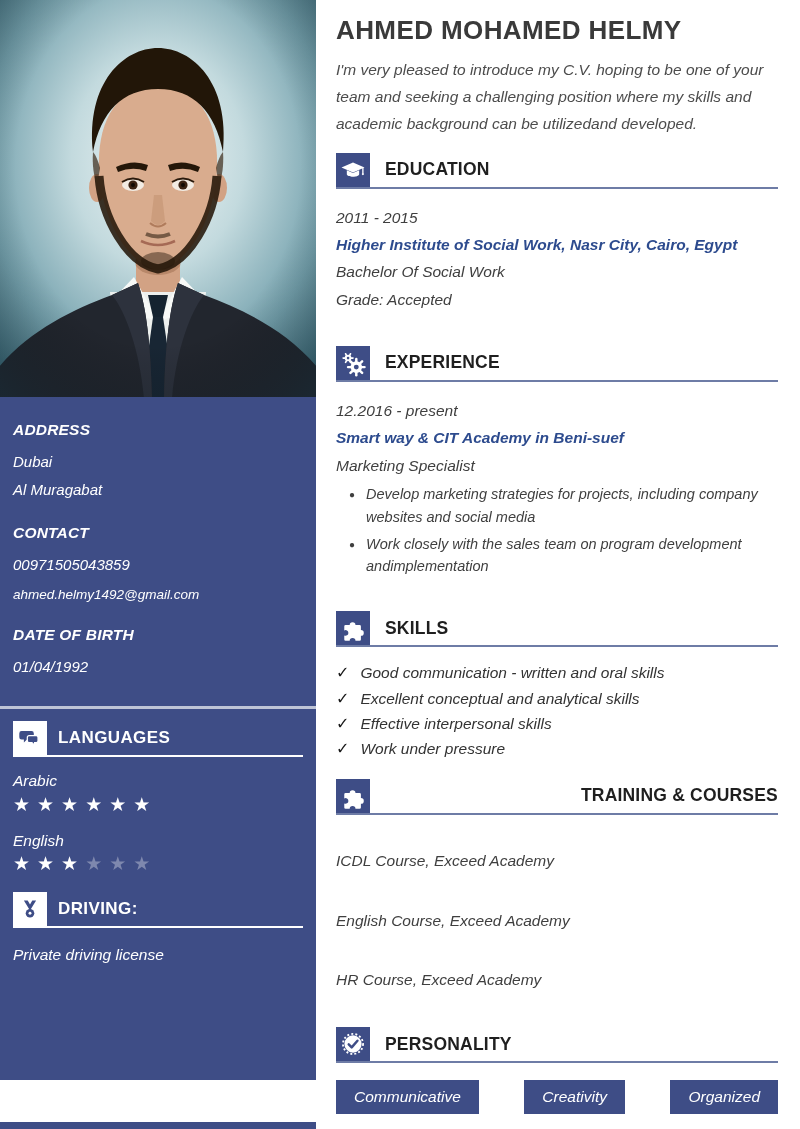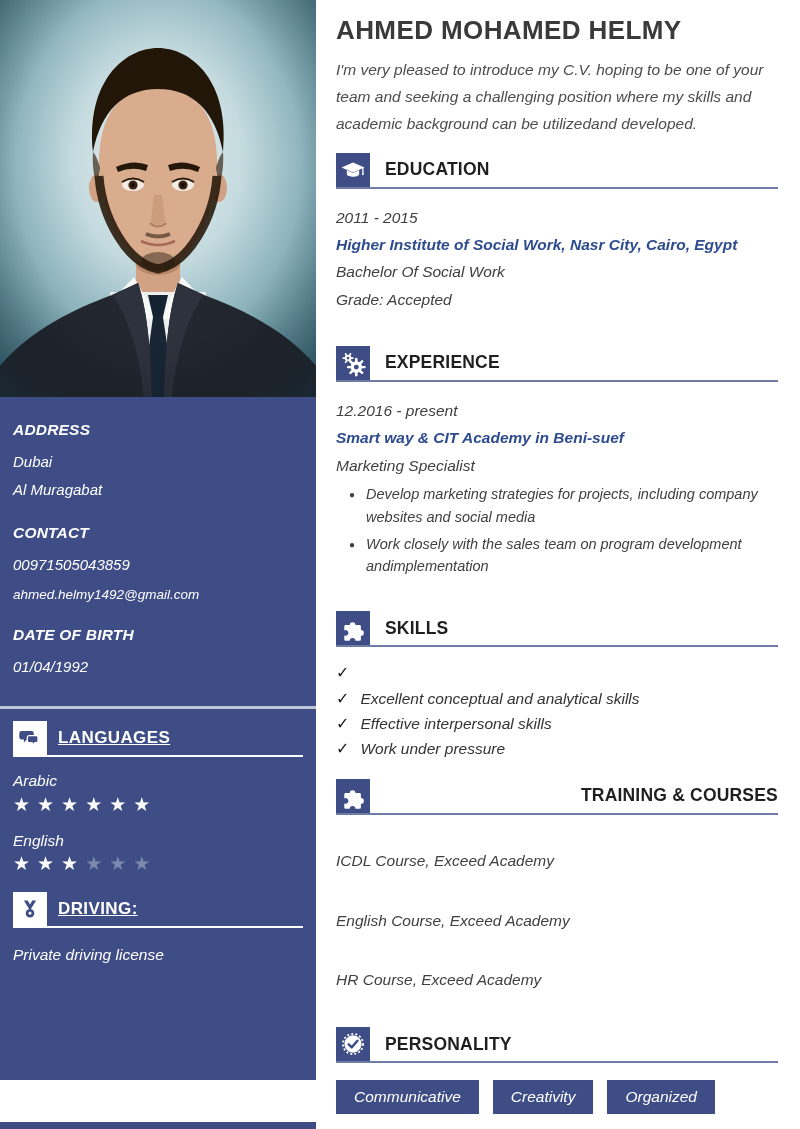--- a/index.html
+++ b/index.html
@@ -29,21 +29,20 @@
   .side-label { font-weight: 700; font-size: 15.5px; letter-spacing: .2px; margin-bottom: 9px; }
   .side-line { font-size: 15px; line-height: 1.85; font-weight: 400; }
   .email-line { font-size: 13.5px; margin-top: 7px; line-height: 1.5; }
   .side-divider { height: 3px; background: #ccd2df; opacity: .9; margin: 26px -13px 0; }
 
   .side-header {
     display: flex; align-items: center; gap: 11px;
     border-bottom: 2px solid #fff;
     margin-top: 12px;
     font-style: normal;
-    text-decoration: underline;
   }
   .icon-box {
     width: 34px; height: 34px; flex: 0 0 34px;
     display: flex; align-items: center; justify-content: center;
   }
   .icon-box.on-side { background: #fff; }
   .icon-box.on-main { background: var(--accent); }
   .side-header .h-title { font-weight: 700; font-size: 17px; letter-spacing: .4px; color: #fff; }
 
   .lang-name { font-size: 15.5px; margin-top: 13px; line-height: 1.4; }
@@ -73,21 +72,21 @@
   .bullet-item { display: flex; gap: 11px; padding-left: 13px; font-size: 14.5px; line-height: 1.58; margin-top: 4px; color: var(--text); font-style: italic; }
   .bullet-icon { font-style: normal; font-size: 10px; line-height: 2.3; }
 
   .skills-list { margin-top: 14px; }
   .skill-item { display: flex; gap: 11px; font-size: 15.5px; font-style: italic; color: #333; line-height: 1.52; margin-top: 1px; }
   .check-icon { font-style: normal; font-weight: 700; color: #161616; font-size: 16px; }
 
   .training-list { margin-top: 13px; font-style: italic; font-size: 15.5px; color: var(--text); }
   .training-item { line-height: 1.8; margin-top: 32px; }
 
-  .tags { margin-top: 17px; display: flex; flex-wrap: wrap; gap: 28px 14px; }
+  .tags { margin-top: 17px; display: flex; flex-wrap: wrap; gap: 28px 14px; justify-content: space-between; }
   .tag { background: var(--accent); color: #fff; font-style: italic; font-size: 15.5px; padding: 8px 18px; }
 
   .page-strip { position: absolute; left: 0; top: 1122px; width: 316px; height: 7px; background: var(--accent); }
 </style>
 </head>
 <body style="--accent: #3e4d86; --rule: #6e7ca6; --blue-text: #2d4b8e; --star-dim: #7e88ae; --text: #3f3f3f;">
 
 <div class="sidebar">
 
   <div class="photo-wrap">
@@ -287,20 +286,21 @@
       <span class="icon-box on-main">
         <svg width="28" height="28" viewBox="0 0 34 34">
           <path d="M8 13.5 h5 a3.4 3.4 0 1 1 7 0 h5 a1.6 1.6 0 0 1 1.6 1.6 v4.4 a3.4 3.4 0 1 1 0 7 v4.4 a1.6 1.6 0 0 1 -1.6 1.6 h-5 a3.4 3.4 0 1 0 -7 0 h-5 a1.6 1.6 0 0 1 -1.6 -1.6 v-4.9 a3.4 3.4 0 1 0 0 -6 v-4.9 A1.6 1.6 0 0 1 8 13.5 Z" fill="#fff"></path>
         </svg>
       </span>
       <span class="h-title">SKILLS</span>
     </div>
     <div class="skills-list">
         <div class="skill-item">
           <span class="check-icon">✓</span>
+          <span>Good communication - written and oral skills</span>
         </div>
         <div class="skill-item">
           <span class="check-icon">✓</span>
           <span>Excellent conceptual and analytical skills</span>
         </div>
         <div class="skill-item">
           <span class="check-icon">✓</span>
           <span>Effective interpersonal skills</span>
         </div>
         <div class="skill-item">

